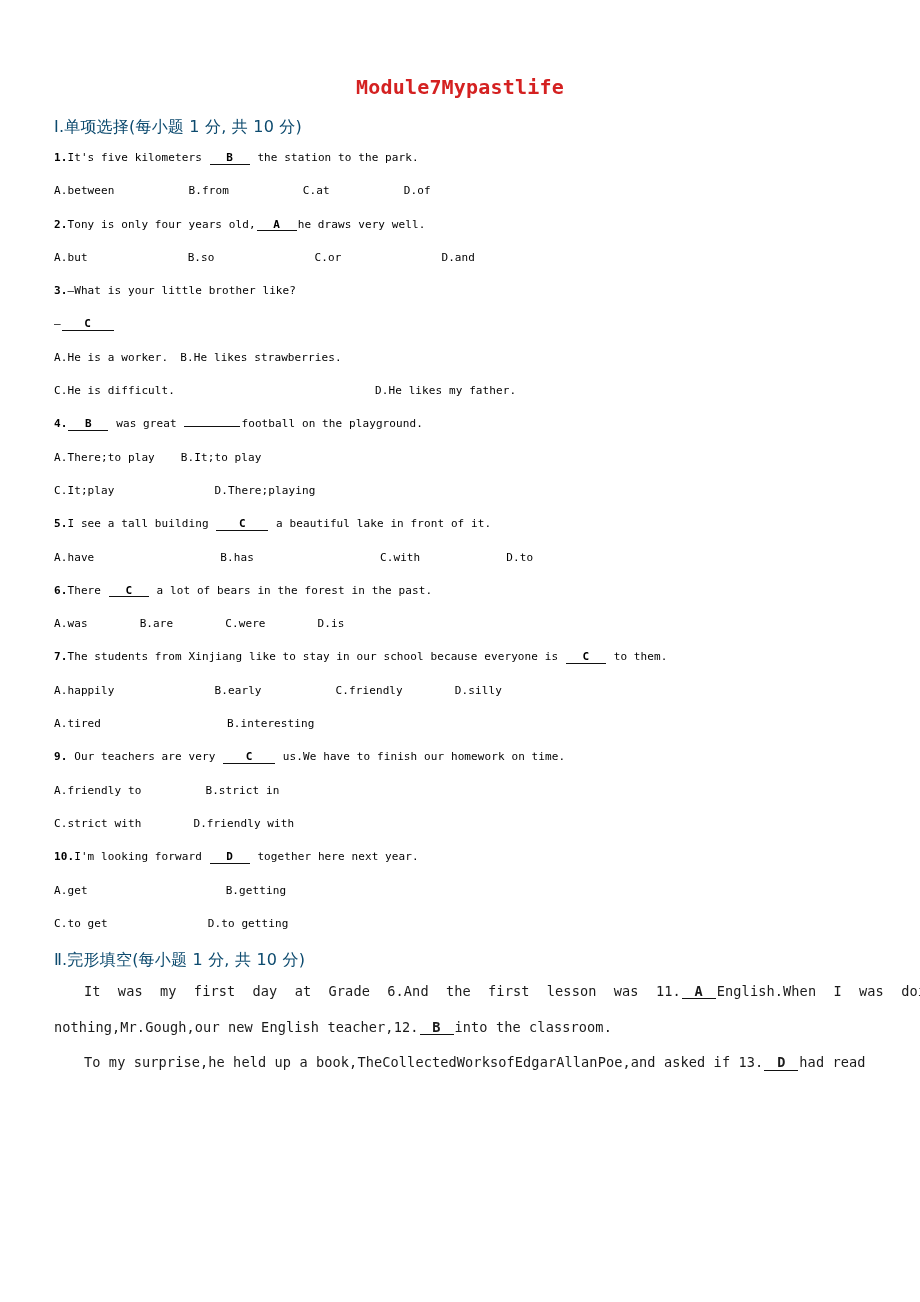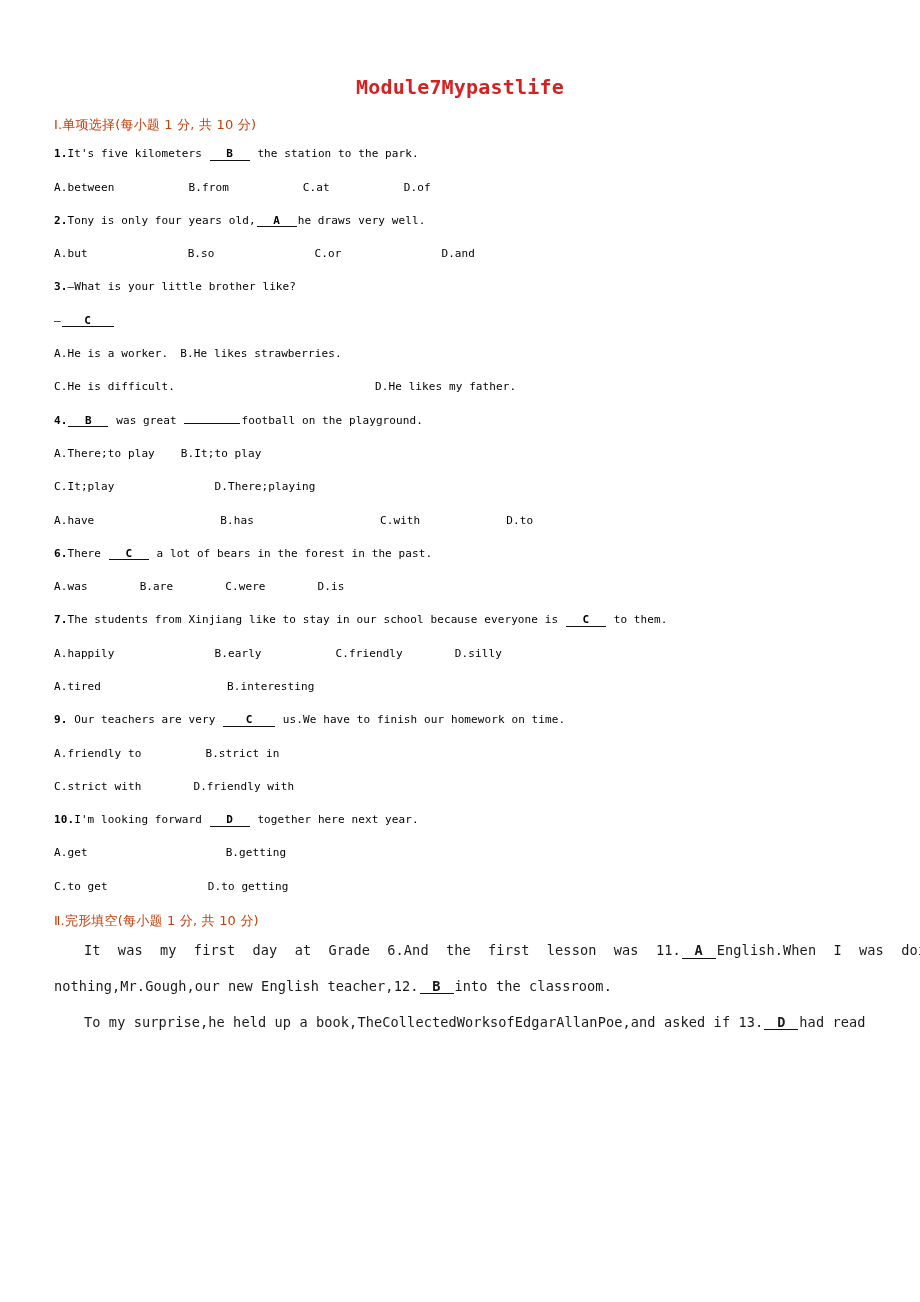--- a/index.html
+++ b/index.html
@@ -38,22 +38,22 @@
     letter-spacing: 0.2px;
   }
   .body-block {
     position: absolute;
     left: 54px;
     top: 110px;
     width: 812px;
   }
   .section-head {
     font-family: "DejaVu Sans", "Liberation Sans", sans-serif;
-    font-size: 13px;
-    color: #c2410c;
+    font-size: 16px;
+    color: #0c4a6e;
     margin: 0 0 14px 0;
     line-height: 1.25;
     letter-spacing: 0.2px;
   }
   .q-line {
     font-size: 11px;
     line-height: 1.3;
     margin: 0 0 19px 0;
     white-space: nowrap;
     letter-spacing: 0.1px;
@@ -144,20 +144,25 @@
       <span>was great</span>
       <span class="blank empty"></span><span>football on the playground.</span>
     </div>
     <div class="q-line">
       <span class="opt">A.There;to play</span><span class="sp-sm"></span><span class="opt">B.It;to play</span>
     </div>
     <div class="q-line opts">
       <span class="opt">C.It;play</span><span class="sp-lg"></span><span class="sp-sm"></span><span class="opt">D.There;playing</span>
     </div>
 
+    <div class="q-line">
+      <span class="qnum">5.</span><span>I see a tall building</span>
+      <span class="blank wide">C</span>
+      <span>a beautiful lake in front of it.</span>
+    </div>
     <div class="q-line opts">
       <span class="opt">A.have</span><span class="sp-lg"></span><span class="sp-md"></span><span class="opt">B.has</span><span class="sp-lg"></span><span class="sp-md"></span><span class="opt">C.with</span><span class="sp-lg"></span><span class="sp-xs"></span><span class="opt">D.to</span>
     </div>
 
     <div class="q-line">
       <span class="qnum">6.</span><span>There</span>
       <span class="blank">C</span>
       <span>a lot of bears in the forest in the past.</span>
     </div>
     <div class="q-line opts">

